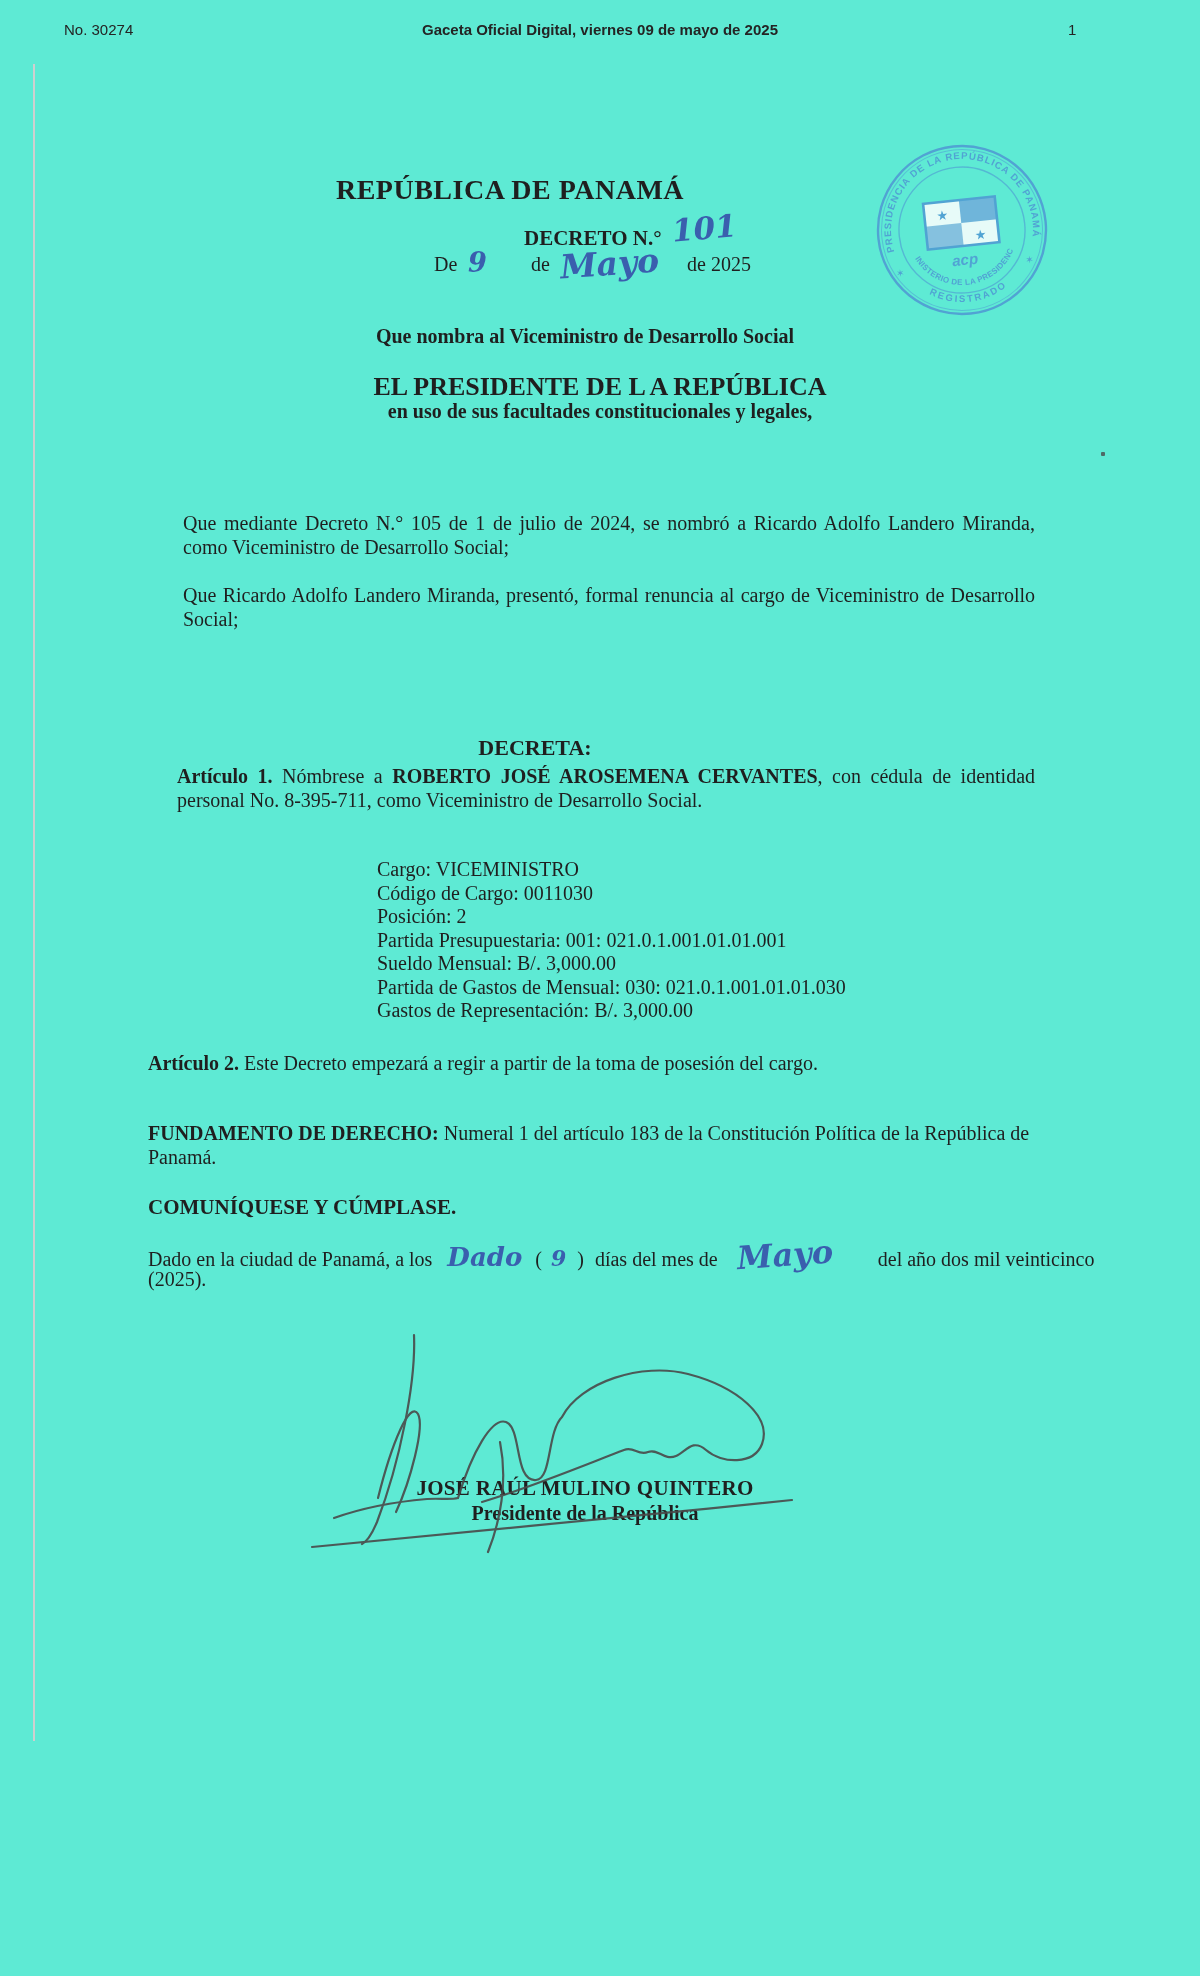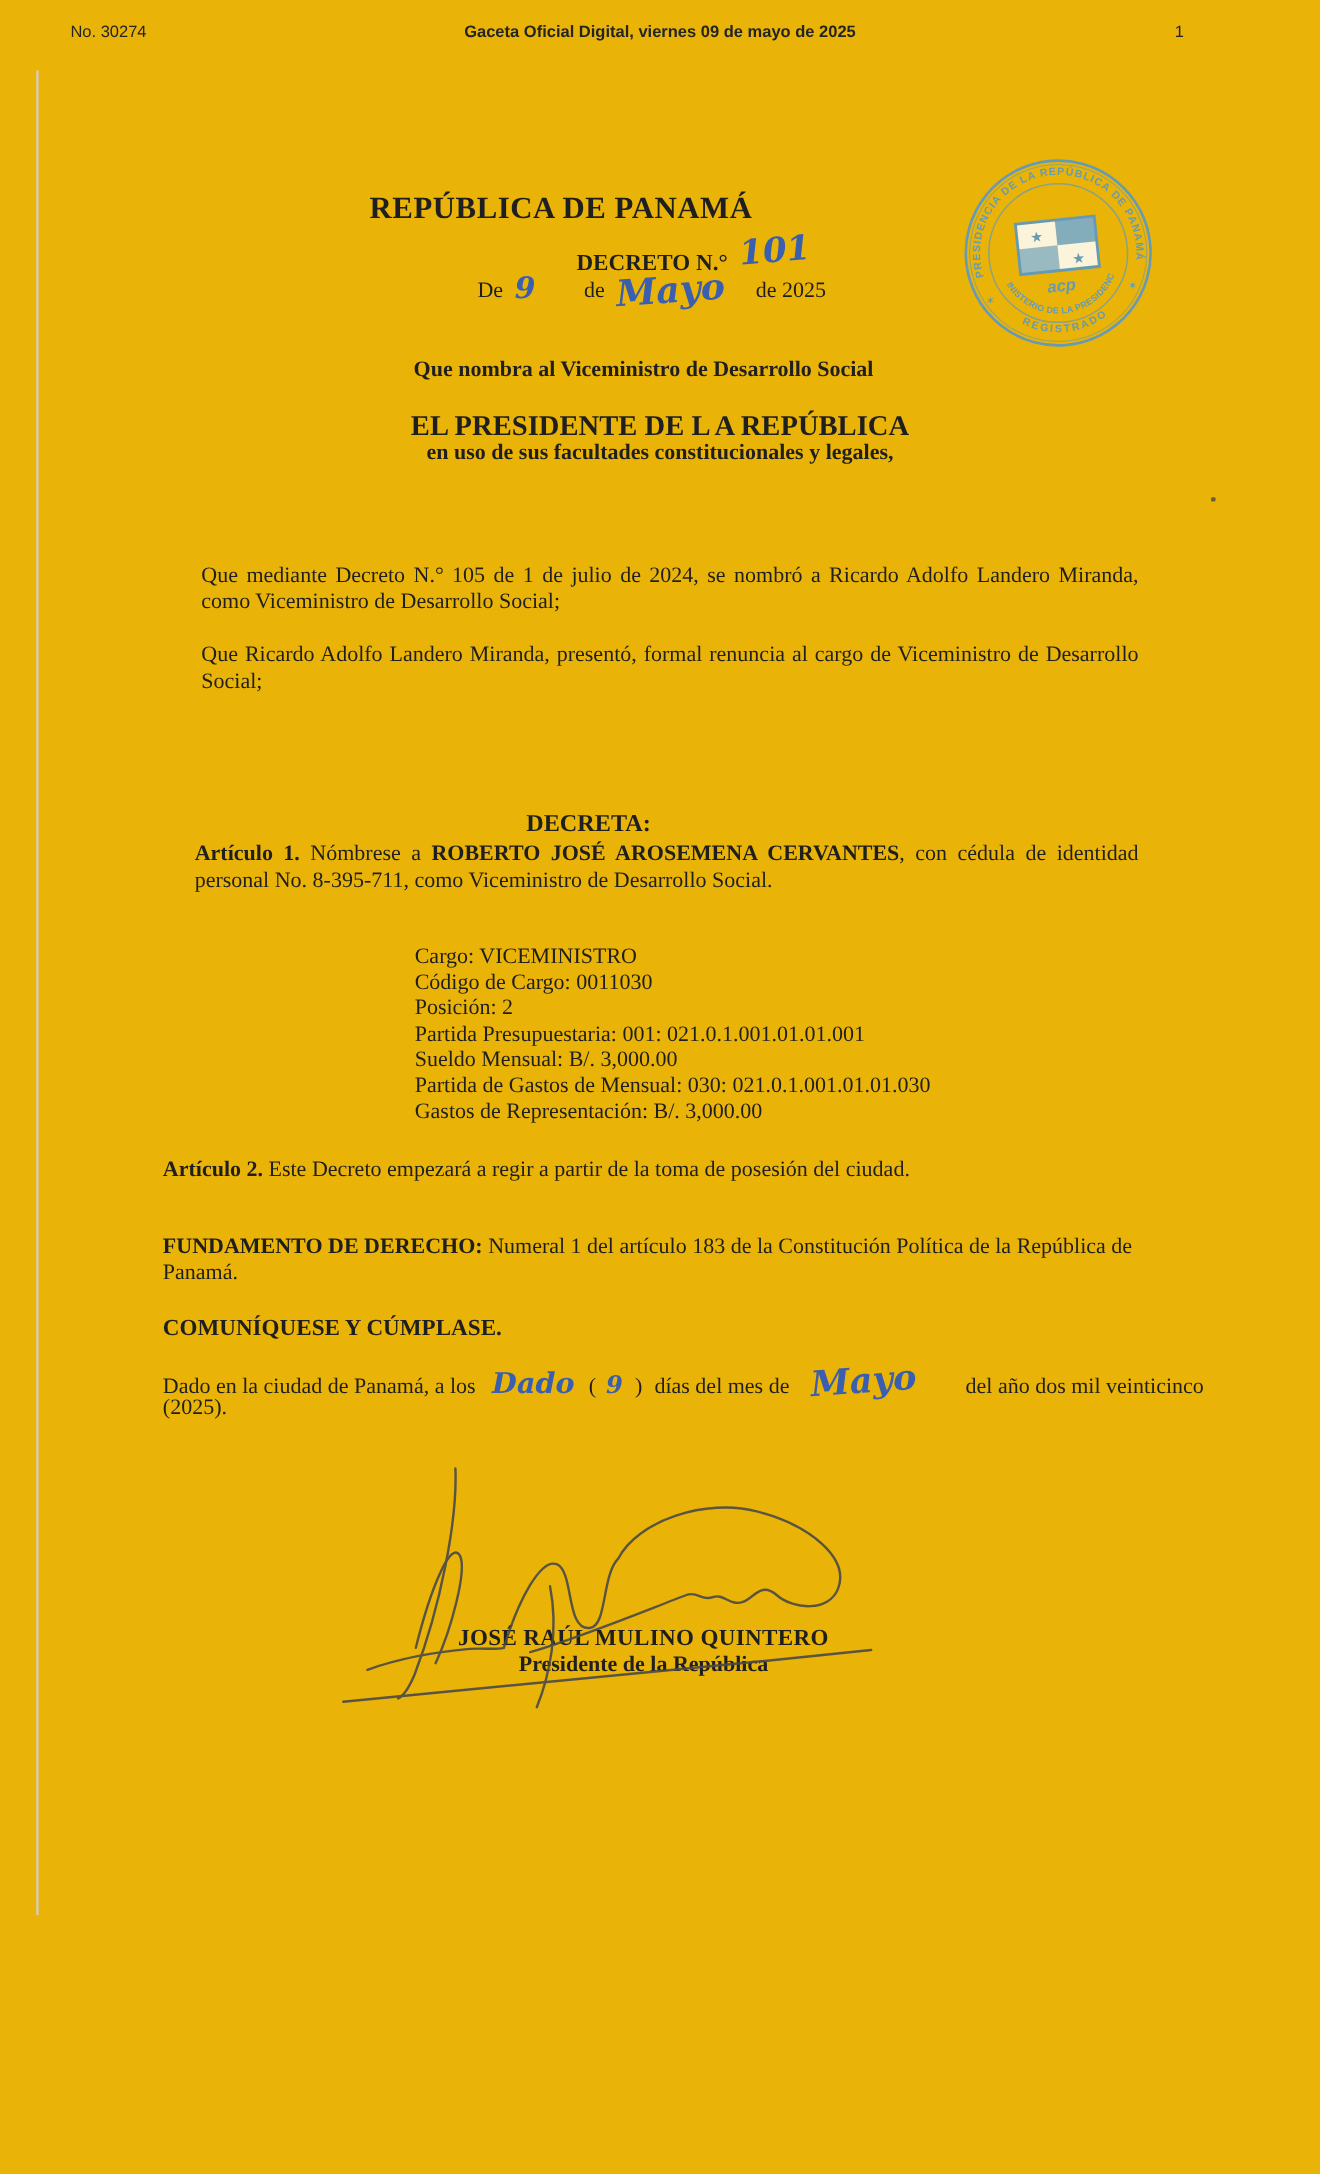--- a/index.html
+++ b/index.html
@@ -4,21 +4,21 @@
 <style>
   :root{
     --ink:#1f1f1f;
     --hand:#3a5fae;
     --seal:#4f97d3;
     --sig:#4a4a4a;
     --rule:#cfcfcf;
   }
   *{margin:0;padding:0;box-sizing:border-box;}
   body{background:#ffffff;}
-  .page{position:relative;width:1200px;height:1976px;background:#eab308;overflow:hidden;
+  .page{position:relative;width:1200px;height:1976px;background:#5eead4;overflow:hidden;
         font-family:"Liberation Serif",serif;color:var(--ink);}
   .abs{position:absolute;}
   .sans{font-family:"Liberation Sans",sans-serif;}
   .b{font-weight:bold;}
   .ctr{text-align:center;font-weight:bold;}
   .just{text-align:justify;text-align-last:left;}
   .body-txt{font-size:20px;line-height:23.5px;}
   .hand{font-family:"DejaVu Serif",serif;font-style:italic;color:var(--hand);font-weight:bold;}
   .hdr{font-size:15px;color:#242424;}
   .vrule{width:1.5px;background:var(--rule);}
@@ -62,21 +62,21 @@
   <div class="abs body-txt" style="left:377px;top:858px;">
     <div>Cargo: VICEMINISTRO</div>
     <div>Código de Cargo: 0011030</div>
     <div>Posición: 2</div>
     <div>Partida Presupuestaria: 001: 021.0.1.001.01.01.001</div>
     <div>Sueldo Mensual: B/. 3,000.00</div>
     <div>Partida de Gastos de Mensual: 030: 021.0.1.001.01.01.030</div>
     <div>Gastos de Representación: B/. 3,000.00</div>
   </div>
 
-  <div class="abs body-txt" style="left:148px;top:1052px;width:920px;"><span class="b">Artículo 2.</span><span> Este Decreto empezará a regir a partir de la toma de posesión del ciudad.</span></div>
+  <div class="abs body-txt" style="left:148px;top:1052px;width:920px;"><span class="b">Artículo 2.</span><span> Este Decreto empezará a regir a partir de la toma de posesión del cargo.</span></div>
 
   <div class="abs body-txt" style="left:148px;top:1122px;width:902px;"><span class="b">FUNDAMENTO DE DERECHO:</span><span> Numeral 1 del artículo 183 de la Constitución Política de la República de Panamá.</span></div>
 
   <div class="abs b" style="left:148px;top:1195px;font-size:21px;">COMUNÍQUESE Y CÚMPLASE.</div>
 
   <div class="abs body-txt nowrap" style="left:148px;top:1244px;">
     <span>Dado en la ciudad de Panamá, a los</span>
     <span class="hand" style="font-size:26px;margin:0 8px 0 10px;display:inline-block;">Dado</span>
     <span>(</span>
     <span class="hand" style="font-size:22px;margin:0 6px 0 4px;display:inline-block;">9</span>

